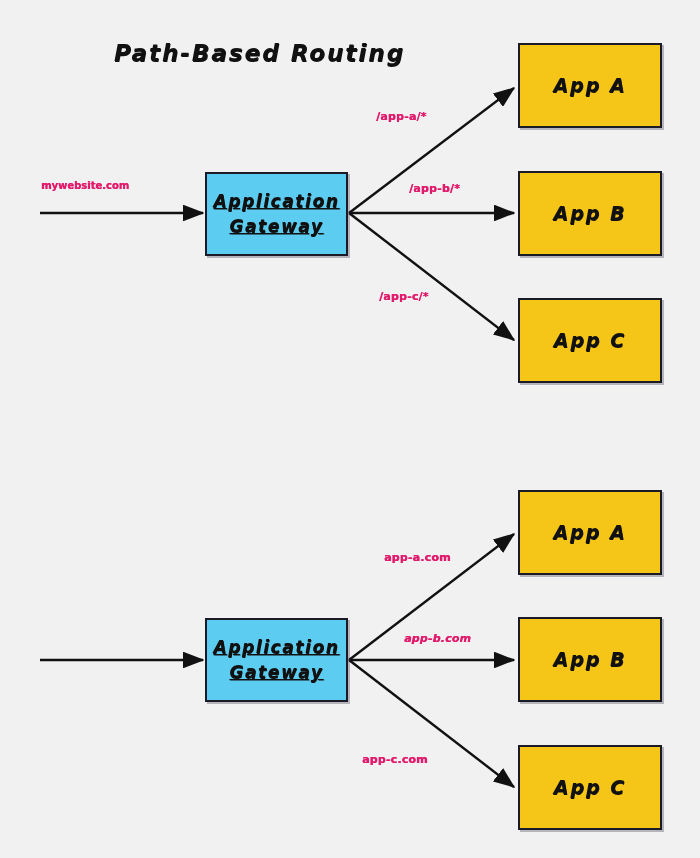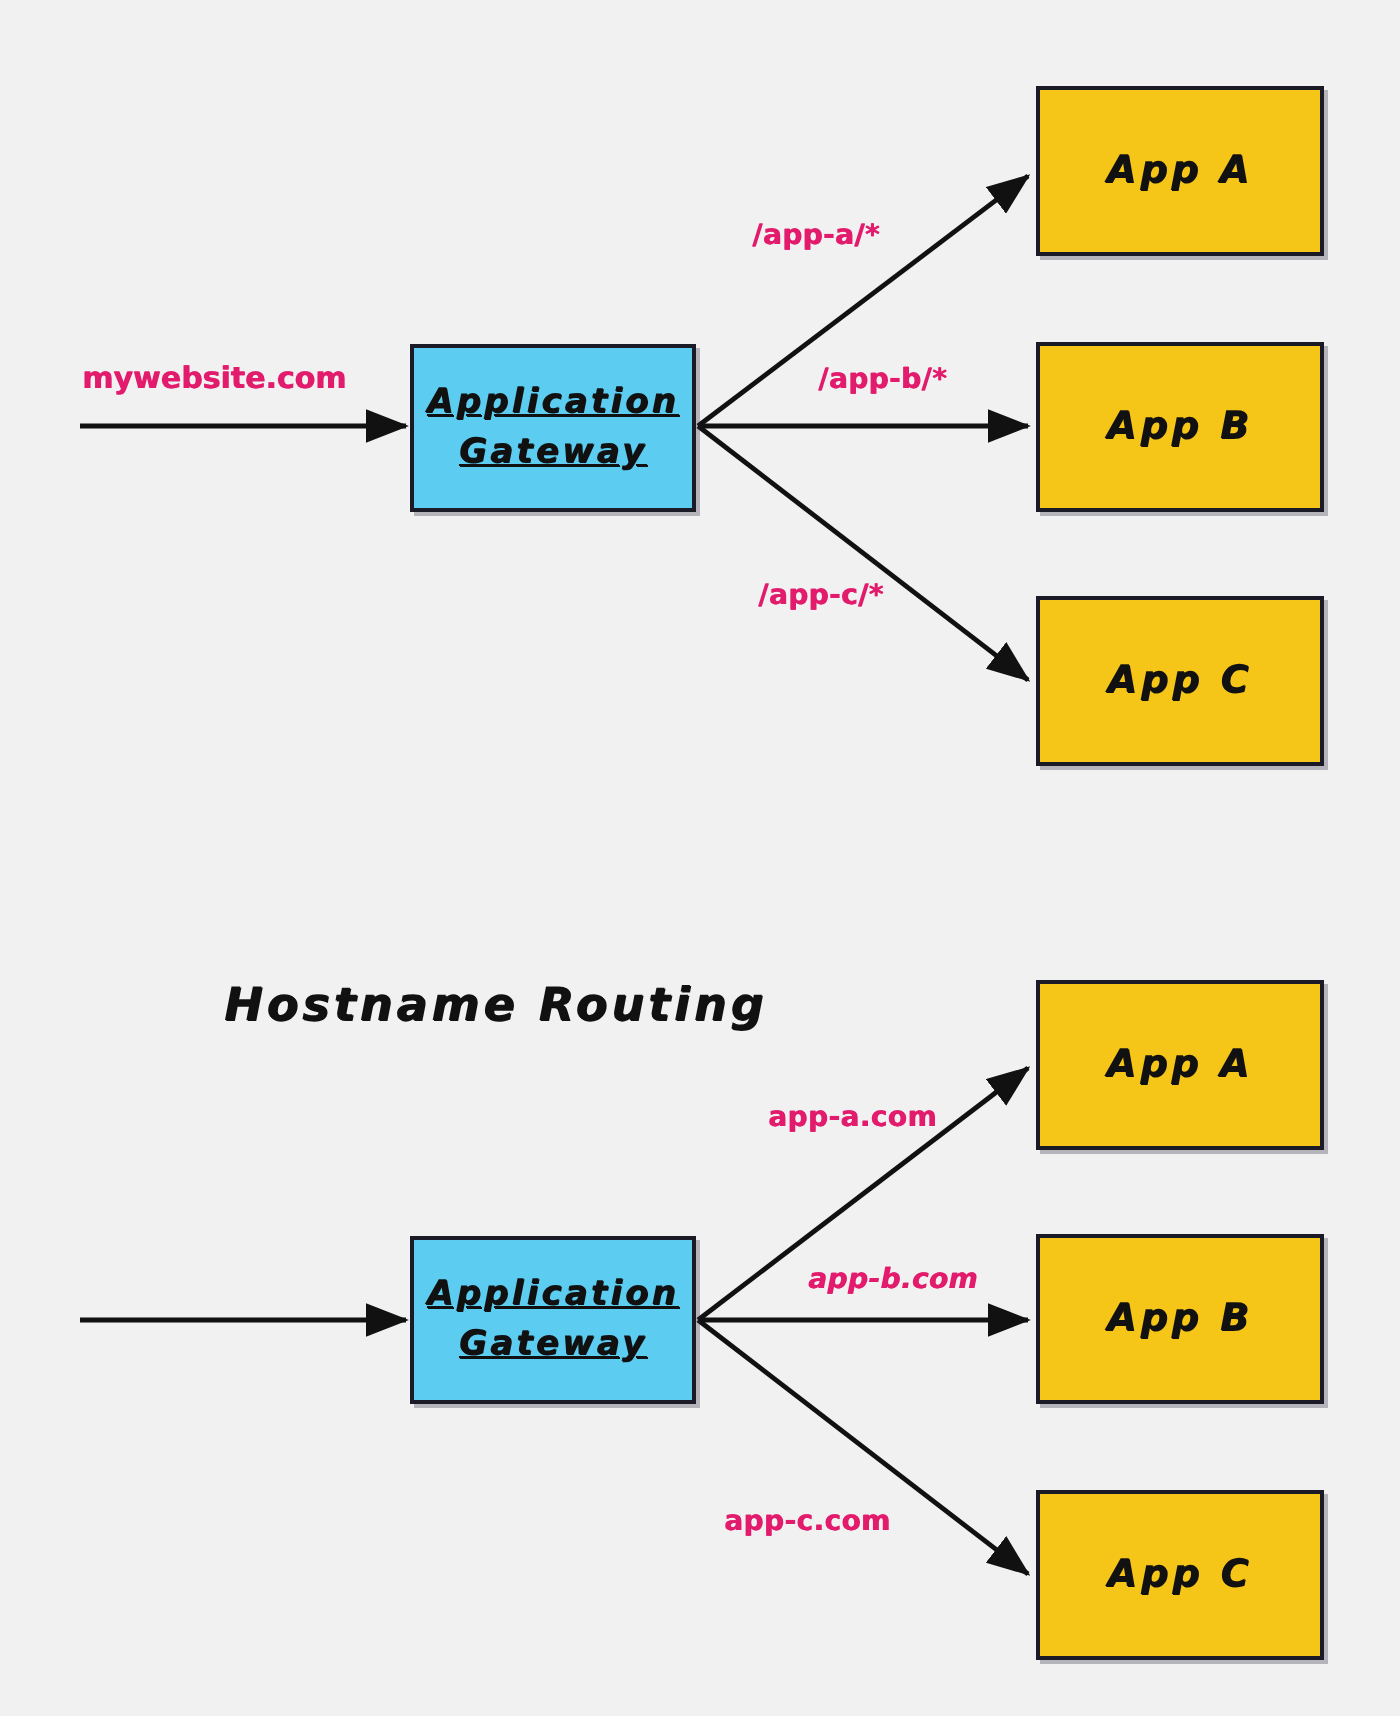--- a/index.html
+++ b/index.html
@@ -68,31 +68,31 @@
     white-space: nowrap;
   }
   .gateway-box .node-label { font-size: 17px; text-decoration: underline; }
   .app-box .node-label { font-size: 19px; letter-spacing: 2px; }
 
   
   .edge-label {
     position: absolute;
     font-family: "DejaVu Sans", sans-serif;
     font-weight: bold;
-    font-size: 14px;
+    font-size: 11px;
     color: #e21b6c;
     white-space: nowrap;
     letter-spacing: 0.2px;
     text-shadow: 0.4px 0 0 #e21b6c;
   }
   .source-label {
     position: absolute;
     font-family: "DejaVu Sans", sans-serif;
     font-weight: bold;
-    font-size: 15px;
+    font-size: 10px;
     color: #e21b6c;
     white-space: nowrap;
     text-shadow: 0.4px 0 0 #e21b6c;
   }
 </style>
 </head>
 <body>
 
 <div id="canvas">
 
@@ -113,20 +113,21 @@
 
     <line x1="40" y1="660" x2="203" y2="660" stroke="#111111" stroke-width="2.4" marker-end="url(#arrowhead)"></line>
 
     <line x1="349" y1="660" x2="514" y2="534" stroke="#111111" stroke-width="2.4" marker-end="url(#arrowhead)"></line>
 
     <line x1="349" y1="660" x2="514" y2="660" stroke="#111111" stroke-width="2.4" marker-end="url(#arrowhead)"></line>
 
     <line x1="349" y1="660" x2="514" y2="787" stroke="#111111" stroke-width="2.4" marker-end="url(#arrowhead)"></line>
   </svg>
 
+  <div class="section-title" id="title-path">Path-Based Routing</div>
 
   <div class="source-label" style="left:41px; top:180px;">mywebsite.com</div>
 
   <div class="node-box gateway-box" style="left:205px; top:172px; width:143px; height:84px;">
     <div class="node-label">Application</div>
     <div class="node-label">Gateway</div>
   </div>
 
   <div class="node-box app-box" style="left:518px; top:43px; width:144px; height:85px;">
     <div class="node-label">App A</div>
@@ -139,21 +140,20 @@
   <div class="node-box app-box" style="left:518px; top:298px; width:144px; height:85px;">
     <div class="node-label">App C</div>
   </div>
 
   <div class="edge-label" style="left:376px; top:110px;">/app-a/*</div>
 
   <div class="edge-label" style="left:409px; top:182px;">/app-b/*</div>
 
   <div class="edge-label" style="left:379px; top:290px;">/app-c/*</div>
 
-  <div class="section-title" id="title-host">Hostname Routing</div>
 
   <div class="node-box gateway-box" style="left:205px; top:618px; width:143px; height:84px;">
     <div class="node-label">Application</div>
     <div class="node-label">Gateway</div>
   </div>
 
   <div class="node-box app-box" style="left:518px; top:490px; width:144px; height:85px;">
     <div class="node-label">App A</div>
   </div>
 

